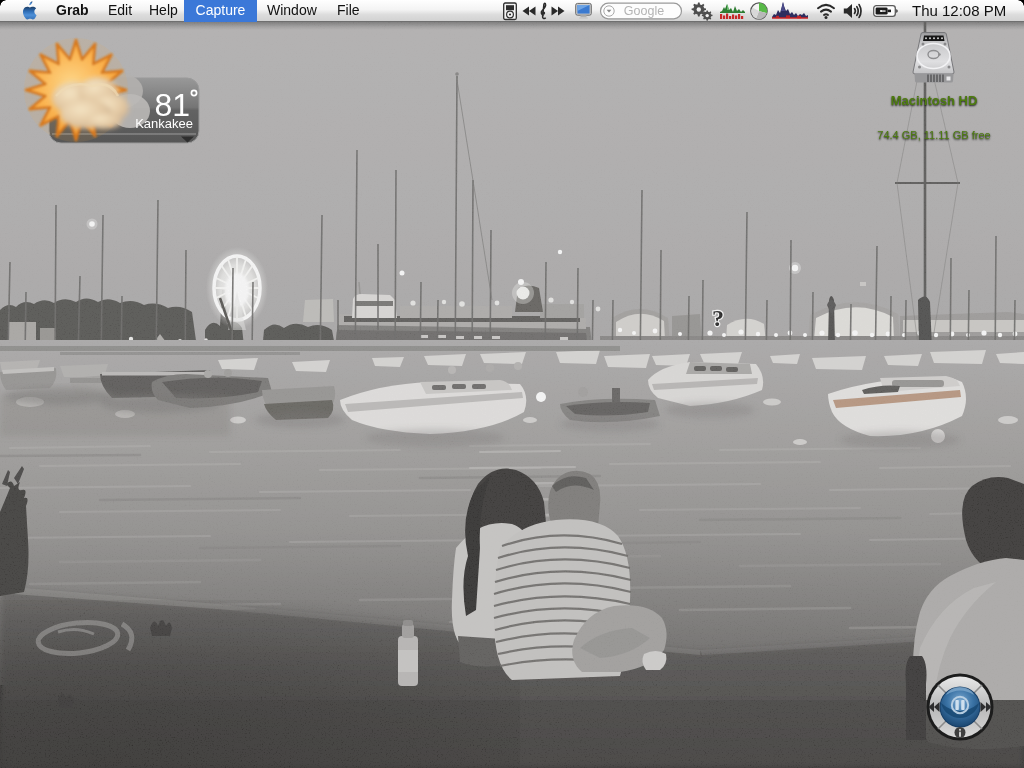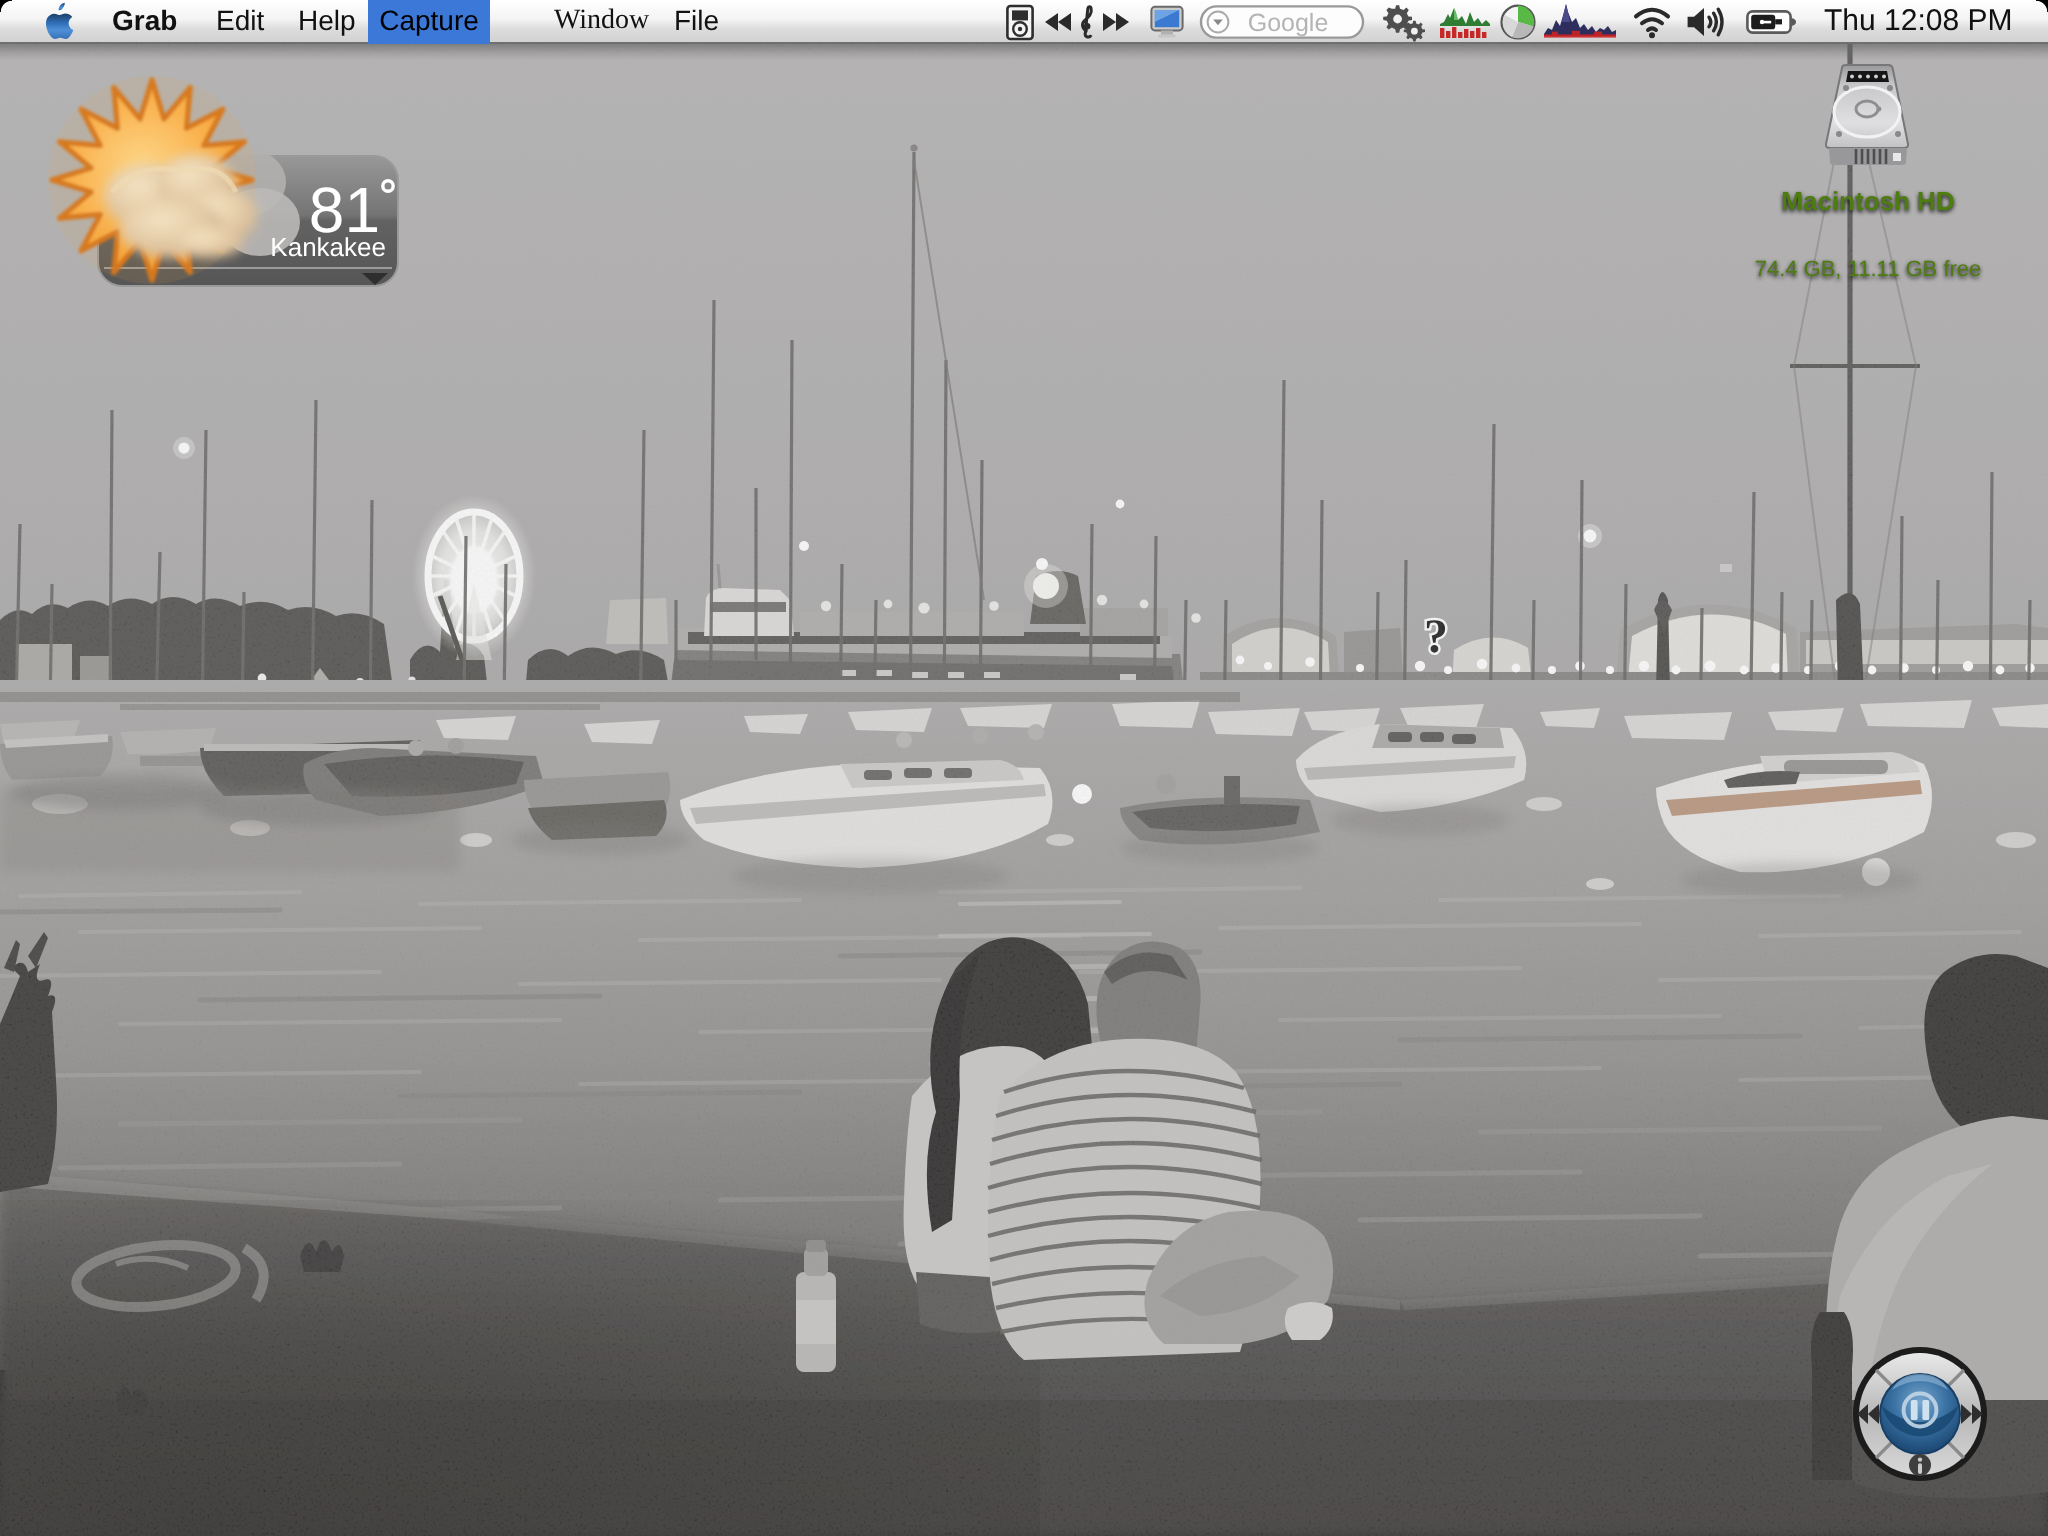--- a/index.html
+++ b/index.html
@@ -513,22 +513,22 @@
   </g>
   <circle cx="960" cy="732.5" r="5.5" fill="#3e3e3e"></circle>
   <circle cx="960" cy="729.8" r="1.1" fill="#cccccc"></circle>
   <rect x="959" y="731.6" width="2" height="5.4" rx="1" fill="#cccccc"></rect>
  </g>
 </svg>
 <div id="menubar">
  <span class="mi" style="left:56px;font-weight:bold;">Grab</span>
  <span class="mi" style="left:108px;">Edit</span>
  <span class="mi" style="left:149px;">Help</span>
- <span class="mi" style="left:184px;width:61px;background:#3B78D8;color:#000000;text-align:center;">Capture</span>
- <span class="mi" style="left:277px;font-family:Liberation Serif, serif;">Window</span>
+ <span class="mi" style="left:184px;width:73px;background:#3B78D8;color:#ffffff;text-align:center;">Capture</span>
+ <span class="mi" style="left:267px;">Window</span>
  <span class="mi" style="left:337px;">File</span>
  <span class="mi" style="left:912px;font-size:15px;">Thu 12:08 PM</span>
  <svg style="position:absolute;left:19px;top:1px;" width="19" height="20" viewBox="0 0 20 22">
   <defs>
         <linearGradient id="aplg" x1="0" y1="0" x2="0" y2="1">
    <stop offset="0" stop-color="#1c3e66"></stop>
           <stop offset=".35" stop-color="#2e6cb4"></stop>
           <stop offset=".65" stop-color="#4e90d8"></stop>
           <stop offset="1" stop-color="#3672b8"></stop>
   </linearGradient>

